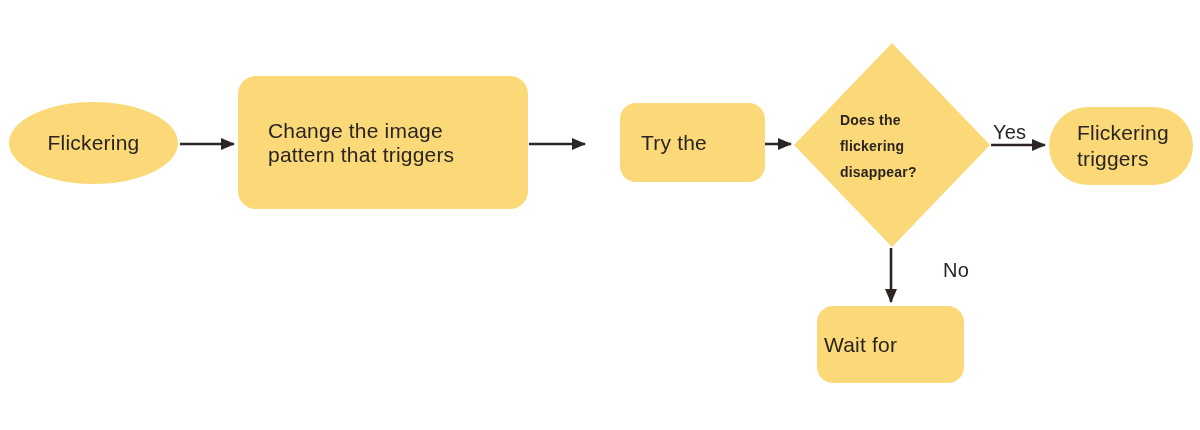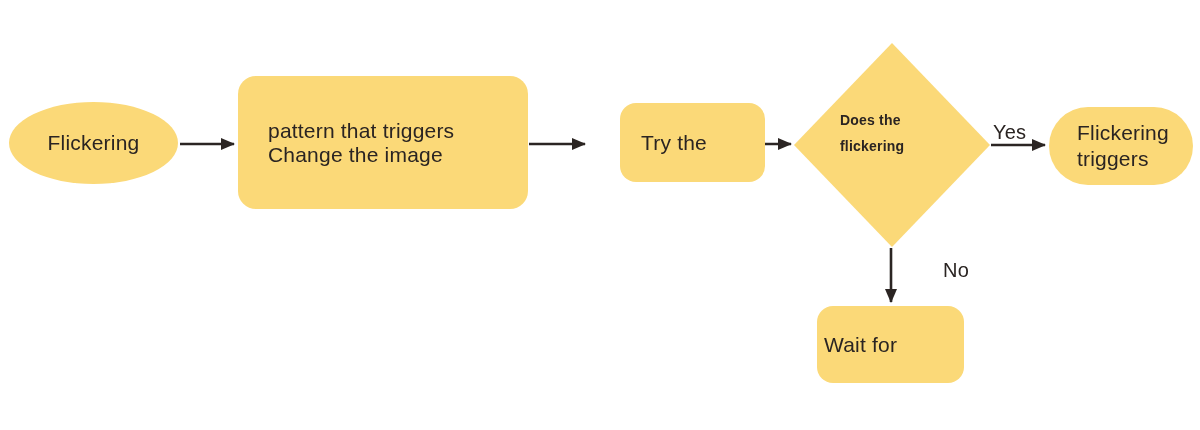--- a/index.html
+++ b/index.html
@@ -84,31 +84,32 @@
     <line class="flow-line" x1="734" y1="144" x2="791" y2="144" marker-end="url(#ah)"></line>
     <line class="flow-line" x1="991" y1="145" x2="1045" y2="145" marker-end="url(#ah)"></line>
     <line class="flow-line" x1="891" y1="248" x2="891" y2="302" marker-end="url(#ah)"></line>
   </svg>
 
   <div class="node ellipse-start">
     <div class="ln">Flickering</div>
   </div>
 
   <div class="node rect-change">
+    <div class="ln">Change the image</div>
     <div class="ln">pattern that triggers</div>
-    <div class="ln">Change the image</div>
   </div>
 
   <div class="node rect-try">
     <div class="ln">Try the</div>
   </div>
 
   <div class="diamond-text">
     <div class="ln">Does the</div>
     <div class="ln">flickering</div>
+    <div class="ln">disappear?</div>
   </div>
 
   <div class="edge-label edge-label-yes">Yes</div>
 
   <div class="node stadium-resolved">
     <div class="ln">Flickering</div>
     <div class="ln">triggers</div>
   </div>
 
   <div class="edge-label edge-label-no">No</div>

